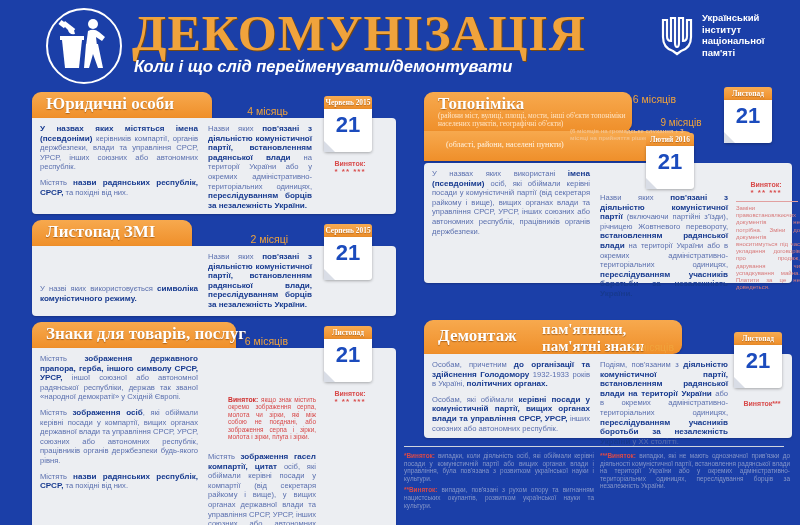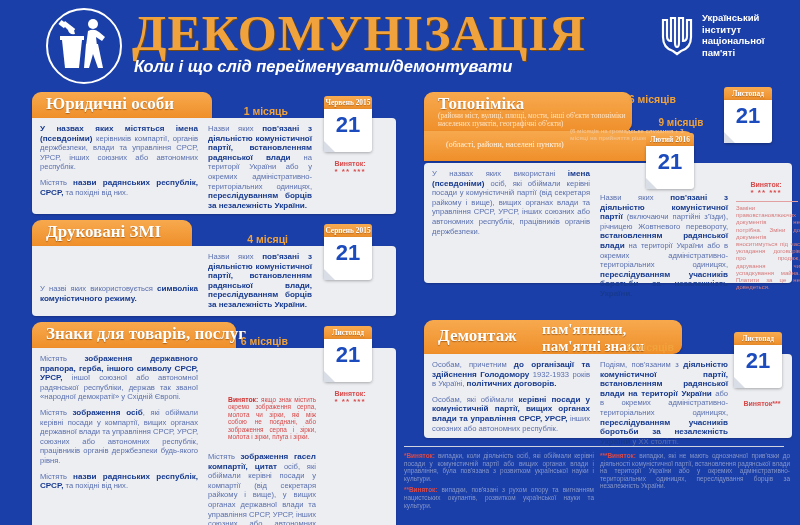--- a/index.html
+++ b/index.html
@@ -81,21 +81,21 @@
   }
 
   .body{
     position:relative;background:#eceef2;border-radius:0 0 4px 4px;
     box-shadow:0 1px 2px rgba(0,0,0,.2);
   }
   .body.with-top{border-radius:0 4px 4px 4px;}
 
   .deadline{
     position:absolute;right:0;top:0;
-    font-size:10.5px;font-weight:bold;color:#f0a33c;
+    font-size:10.5px;font-weight:normal;color:#f0a33c;
     white-space:nowrap;
   }
 
   .txt{
     font-size:7.6px;line-height:9.6px;color:#5a6fae;text-align:justify;
   }
   .txt b{color:#173a8f;font-size:8.1px;}
   .txt p{margin:0 0 6px 0;}
 
   
@@ -176,21 +176,21 @@
     </div>
   </div>
 
   <div class="col col-left">
 
     <div class="block" style="height:122px;">
       <div class="hdr" style="width:180px;border-radius:9px 9px 0 0;">
         <div class="hdr-title">Юридичні особи</div>
       </div>
       <div class="body with-top" style="height:96px;padding:6px 8px 0 8px;box-sizing:border-box;">
-        <div class="deadline" style="right:108px;top:-13px;">1 місяць</div>
+        <div class="deadline" style="right:108px;top:-13px;">4 місяць</div>
 
         <div style="position:absolute;left:8px;top:6px;width:158px;" class="txt">
           <p><b>У назвах яких містяться імена (псевдоніми)</b> керівників компартії, органів держбезпеки, влади та управління СРСР, УРСР, інших союзних або автономних республік.</p>
           <p>Містять <b>назви радянських республік, СРСР,</b> та похідні від них.</p>
         </div>
 
         <div style="position:absolute;left:176px;top:6px;width:104px;" class="txt">
           <p>Назви яких <b>пов'язані з діяльністю комуністичної партії, встановленням радянської влади</b> на території України або у окремих адміністративно-територіальних одиницях, <b>переслідуванням борців за незалежність України.</b></p>
         </div>
 
@@ -204,24 +204,24 @@
 
         <div class="excpt" style="left:290px;top:42px;width:56px;">
           <div>Виняток:</div>
           <div class="stars">* ** ***</div>
         </div>
       </div>
     </div>
 
     <div class="block" style="height:96px;">
       <div class="hdr" style="width:160px;">
-        <div class="hdr-title">Друковані ЗМІ</div>
+        <div class="hdr-title">Листопад ЗМІ</div>
       </div>
       <div class="body with-top" style="height:70px;">
-        <div class="deadline" style="right:108px;top:-13px;">4 місяці</div>
+        <div class="deadline" style="right:108px;top:-13px;">2 місяці</div>
 
         <div style="position:absolute;left:8px;top:6px;width:158px;margin-top:32px;" class="txt">
           <p>У назві яких використовується <b>символіка комуністичного режиму.</b></p>
         </div>
 
         <div style="position:absolute;left:176px;top:6px;width:104px;" class="txt">
           <p>Назви яких <b>пов'язані з діяльністю комуністичної партії, встановленням радянської влади, переслідуванням борців за незалежність України.</b></p>
         </div>
 
         <div class="cal" style="left:292px;top:-22px;">
@@ -326,21 +326,21 @@
 
     <div class="block" style="height:118px;">
       <div class="hdr tall" style="width:258px;height:34px;">
         <div class="hdr-title" style="top:6px;">Демонтаж</div>
         <div class="hdr-word2">пам'ятники,<br>пам'ятні знаки</div>
       </div>
       <div class="body with-top" style="height:84px;">
         <div class="deadline" style="right:118px;top:-13px;">6 місяців</div>
 
         <div style="position:absolute;left:8px;top:6px;width:158px;" class="txt">
-          <p>Особам, причетним <b>до організації та здійснення Голодомору</b> 1932-1933 років в Україні, <b>політичних договорів.</b></p>
+          <p>Особам, причетним <b>до організації та здійснення Голодомору</b> 1932-1933 років в Україні, <b>політичних органах.</b></p>
           <p>Особам, які обіймали <b>керівні посади у комуністичній партії, вищих органах влади та управління СРСР, УРСР,</b> інших союзних або автономних республік.</p>
         </div>
 
         <div style="position:absolute;left:176px;top:6px;width:128px;" class="txt">
           <p>Подіям, пов'язаним з <b>діяльністю комуністичної партії, встановленням радянської влади на території України</b> або в окремих адміністративно-територіальних одиницях, <b>переслідуванням учасників боротьби за незалежність України</b> у ХХ столітті.</p>
         </div>
 
         <div class="cal" style="left:310px;top:-22px;">
           <div class="top">Листопад 2015</div>
           <div class="sheet">

